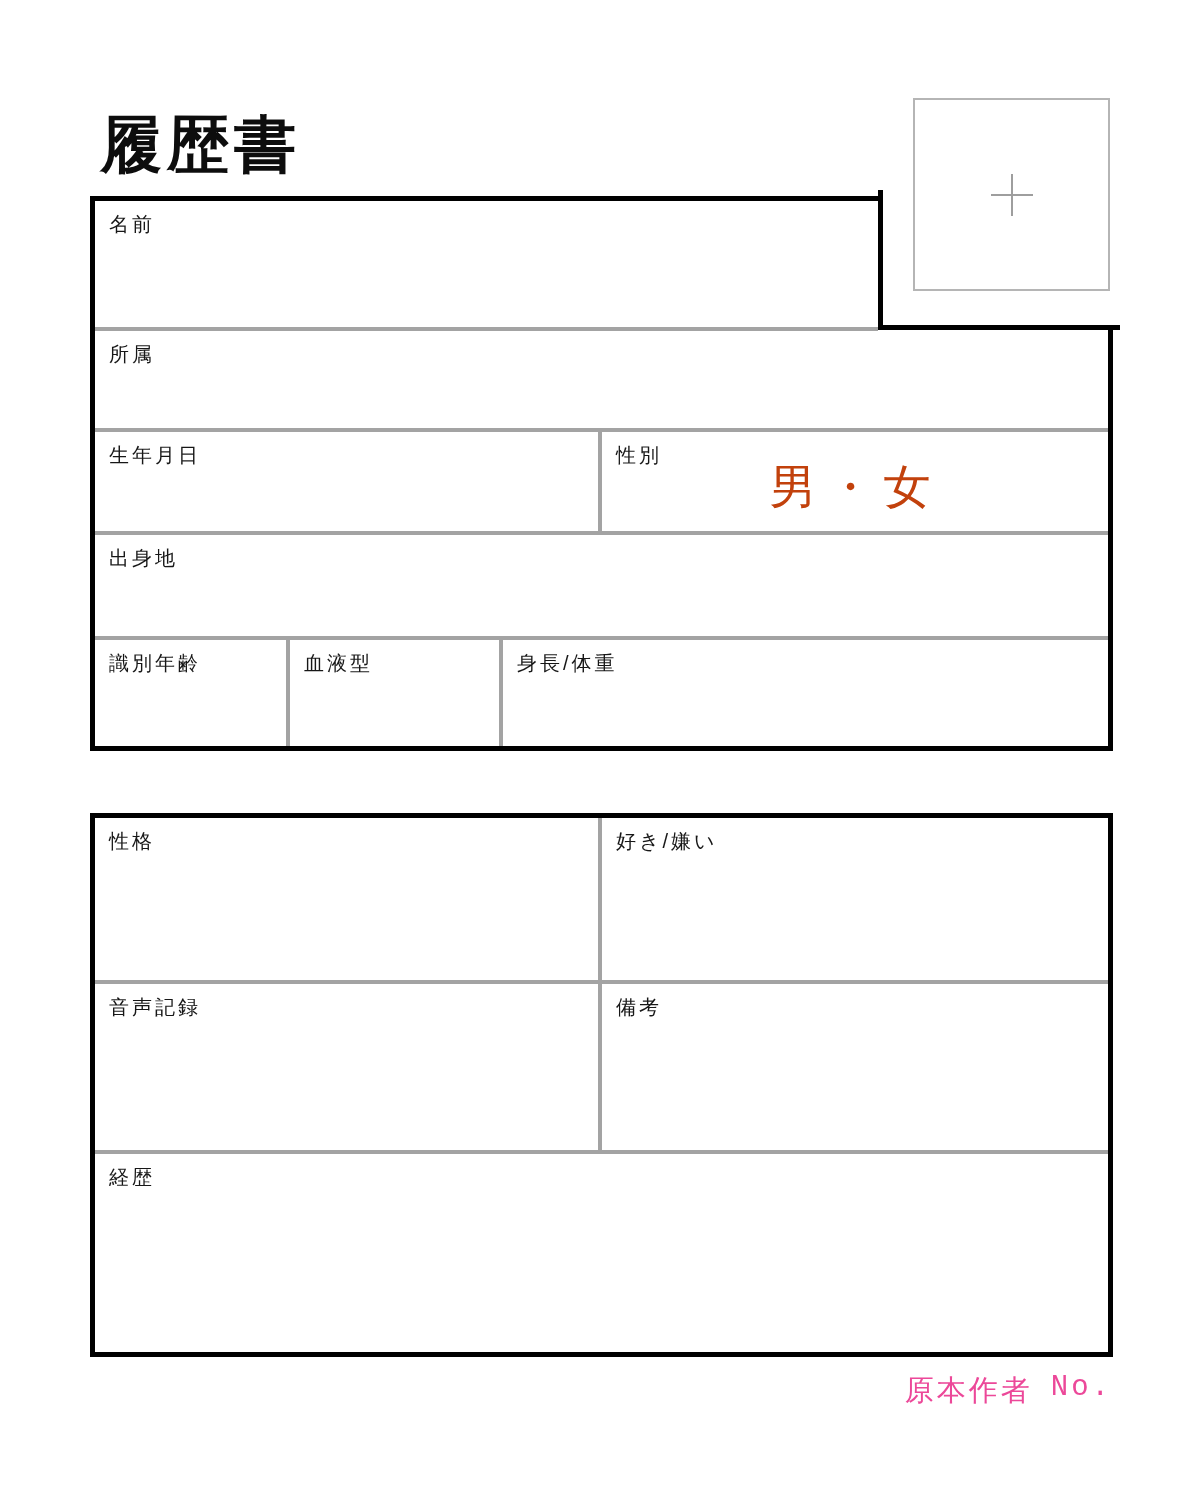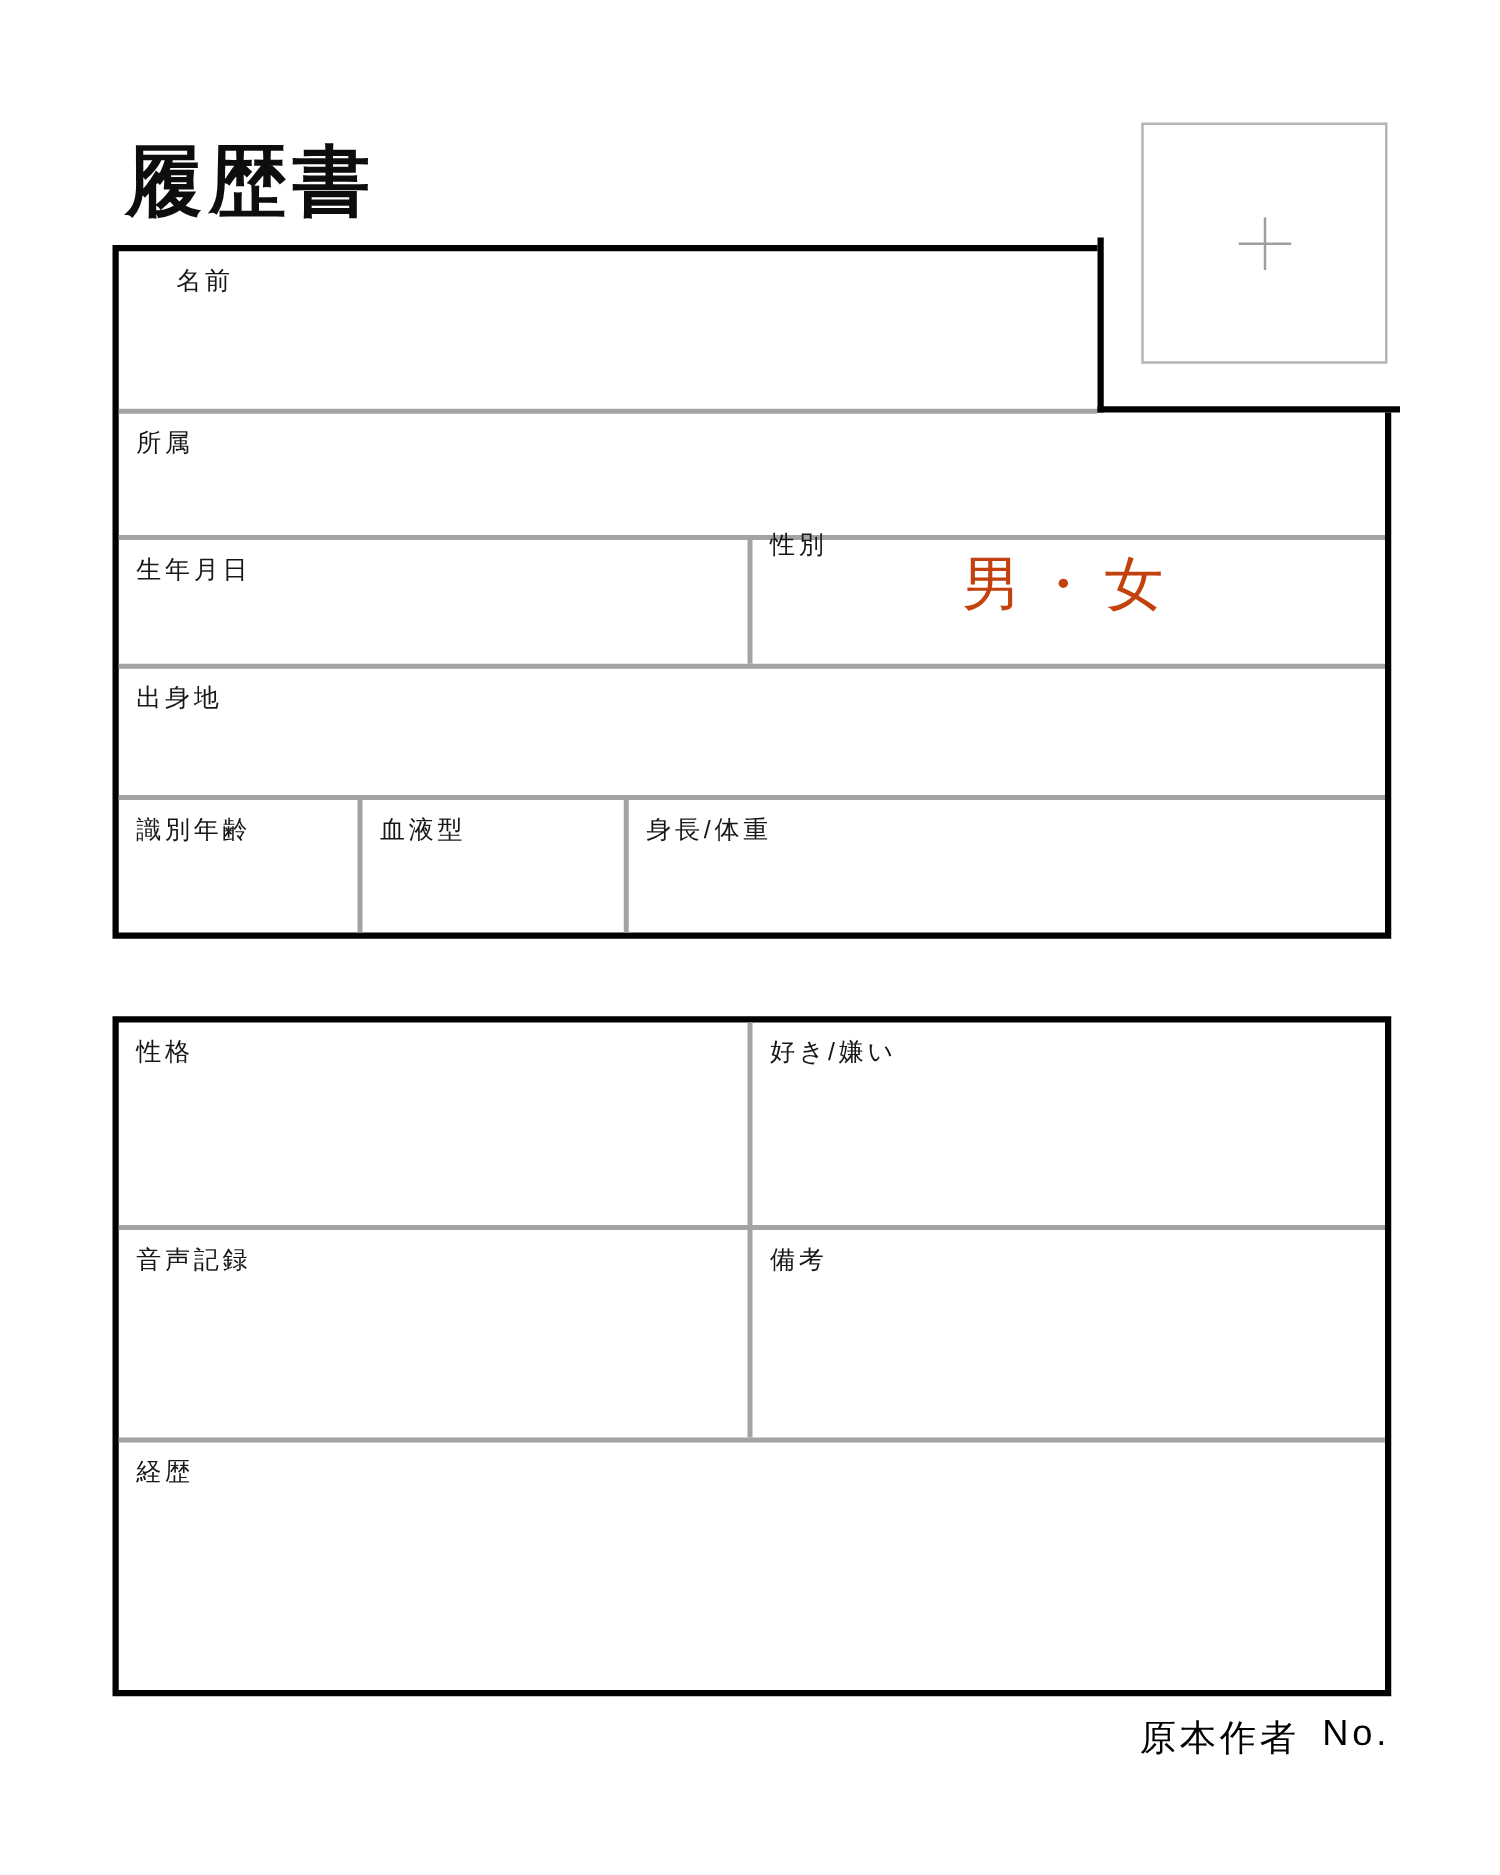--- a/index.html
+++ b/index.html
@@ -93,52 +93,53 @@
     color: #1a1a1a;
     white-space: nowrap;
   }
   .footer-right {
     position: absolute;
     right: 88px; top: 1371px;
     display: flex;
     gap: 18px;
     font-size: 29px;
     letter-spacing: 3px;
-    color: #000000;
+    color: #ec4899;
     white-space: nowrap;
+    font-family: Liberation Mono, monospace;
   }
 </style>
 </head>
 <body>
 
 <div class="page">
 
   <div class="page-title">履歴書</div>
 
   <div id="box1-main" class="box-outline"></div>
   <div class="notch"></div>
 
   <div class="divider" style="left:95px; top:327px; width:783px; height:4px;"></div>
   <div class="divider" style="left:95px; top:428px; width:1013px; height:4px;"></div>
   <div class="divider" style="left:95px; top:531px; width:1013px; height:4px;"></div>
   <div class="divider" style="left:95px; top:636px; width:1013px; height:4px;"></div>
   <div class="divider" style="left:598px; top:432px; width:4px; height:99px;"></div>
   <div class="divider" style="left:286px; top:640px; width:4px; height:106px;"></div>
   <div class="divider" style="left:499px; top:640px; width:4px; height:106px;"></div>
 
-  <div class="cell" style="left:95px; top:201px; width:783px; height:126px;padding-left:32px;">
+  <div class="cell" style="left:95px; top:201px; width:783px; height:126px;">
     <span class="cell-label">名前</span>
   </div>
   <div class="cell" style="left:95px; top:331px; width:1013px; height:97px;">
     <span class="cell-label">所属</span>
   </div>
   <div class="cell" style="left:95px; top:432px; width:503px; height:99px;">
     <span class="cell-label">生年月日</span>
   </div>
-  <div class="cell" style="left:602px; top:412px; width:506px; height:99px;">
+  <div class="cell" style="left:602px; top:432px; width:506px; height:99px;">
     <span class="cell-label">性別</span>
     <div class="gender-value">男・女</div>
   </div>
   <div class="cell" style="left:95px; top:535px; width:1013px; height:122px;">
     <span class="cell-label">出身地</span>
   </div>
   <div class="cell" style="left:95px; top:640px; width:191px; height:106px;">
     <span class="cell-label">識別年齢</span>
   </div>
   <div class="cell" style="left:290px; top:640px; width:209px; height:106px;">

